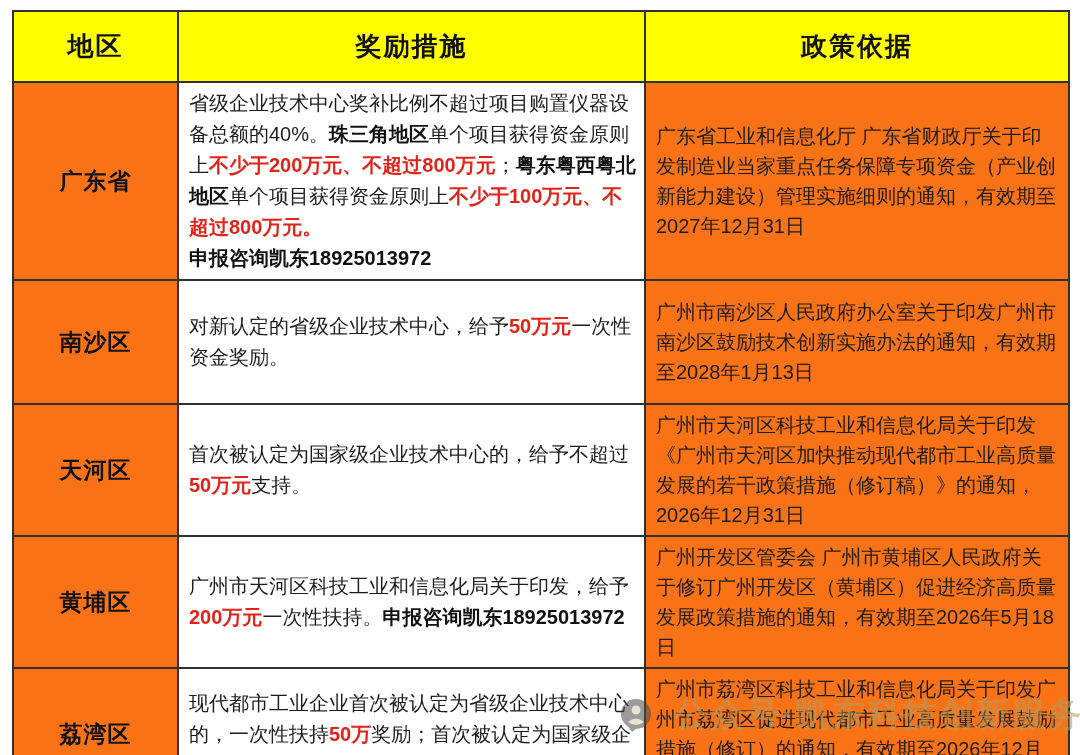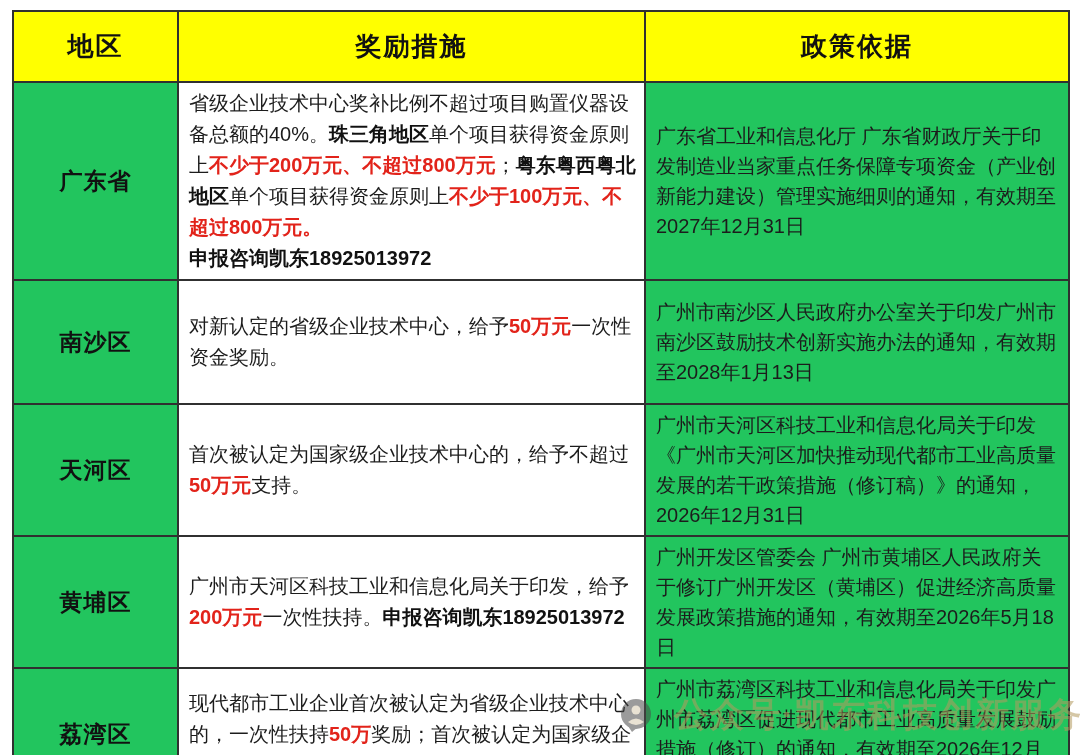--- a/index.html
+++ b/index.html
@@ -30,40 +30,40 @@
     background: #FFFF00;
     color: #111111;
     font-size: 26px;
     font-weight: bold;
     height: 71px;
     text-align: center;
     letter-spacing: 2px;
     font-family: Liberation Mono, monospace;
   }
   .region-cell {
-    background: #22c55e;
+    background: #f97316;
     color: #111111;
     font-size: 23px;
     font-weight: bold;
     text-align: center;
     letter-spacing: 1px;
     vertical-align: middle;
     margin-left: 22px;
   }
   .measures-cell {
     background: #ffffff;
     color: #1c1c1c;
     font-size: 20px;
     line-height: 31px;
     padding: 5px 6px 5px 10px;
     vertical-align: middle;
     text-align: left;
   }
   .policy-cell {
-    background: #22c55e;
+    background: #f97316;
     color: #1c1c1c;
     font-size: 20px;
     line-height: 30px;
     padding: 5px 8px 5px 10px;
     vertical-align: middle;
     text-align: left;
   }
   .seg-normal { font-weight: normal; color: #1c1c1c; }
   .seg-bold   { font-weight: bold;   color: #111111; }
   .seg-red    { font-weight: bold;   color: #E2231A; }

